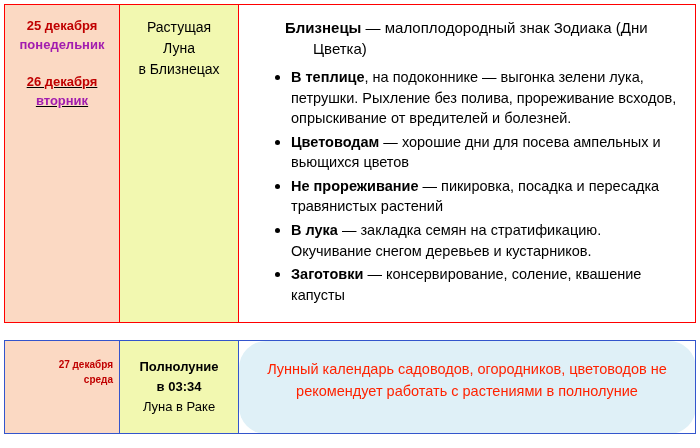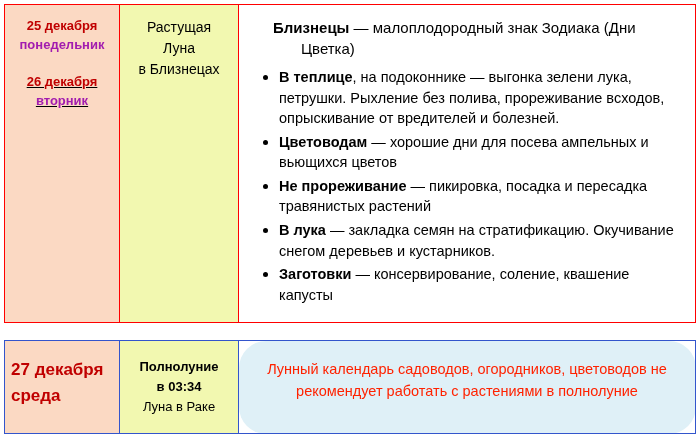--- a/index.html
+++ b/index.html
@@ -72,21 +72,21 @@
 
   .moon-cell {
     padding: 12px 10px;
     text-align: center;
     font-size: 14px;
     line-height: 1.5;
     color: #000000;
   }
 
   .text-cell {
-    padding: 10px 14px 14px 6px;
+    padding: 10px 14px 14px 18px;
     font-size: 14.5px;
     line-height: 1.42;
   }
   .zodiac-head {
     font-size: 15px;
     padding: 2px 0 8px 14px;
     text-indent: 0;
     line-height: 1.4;
   }
   .zodiac-head b {
@@ -144,22 +144,22 @@
   .t2-moon {
     width: 118px;
     background: #f2f8b0;
   }
   .t2-text {
     background: #dff0f7;
     border-radius: 27px;
   }
   .t2-date-cell {
     padding: 16px 6px;
-    text-align: left;
-    font-size: 17px;
+    text-align: right;
+    font-size: 10px;
     line-height: 1.5;
     color: #c00000;
     font-weight: bold;
   }
   .t2-moon-cell {
     padding: 16px 8px;
     text-align: center;
     font-size: 13px;
     line-height: 1.55;
     color: #000000;

